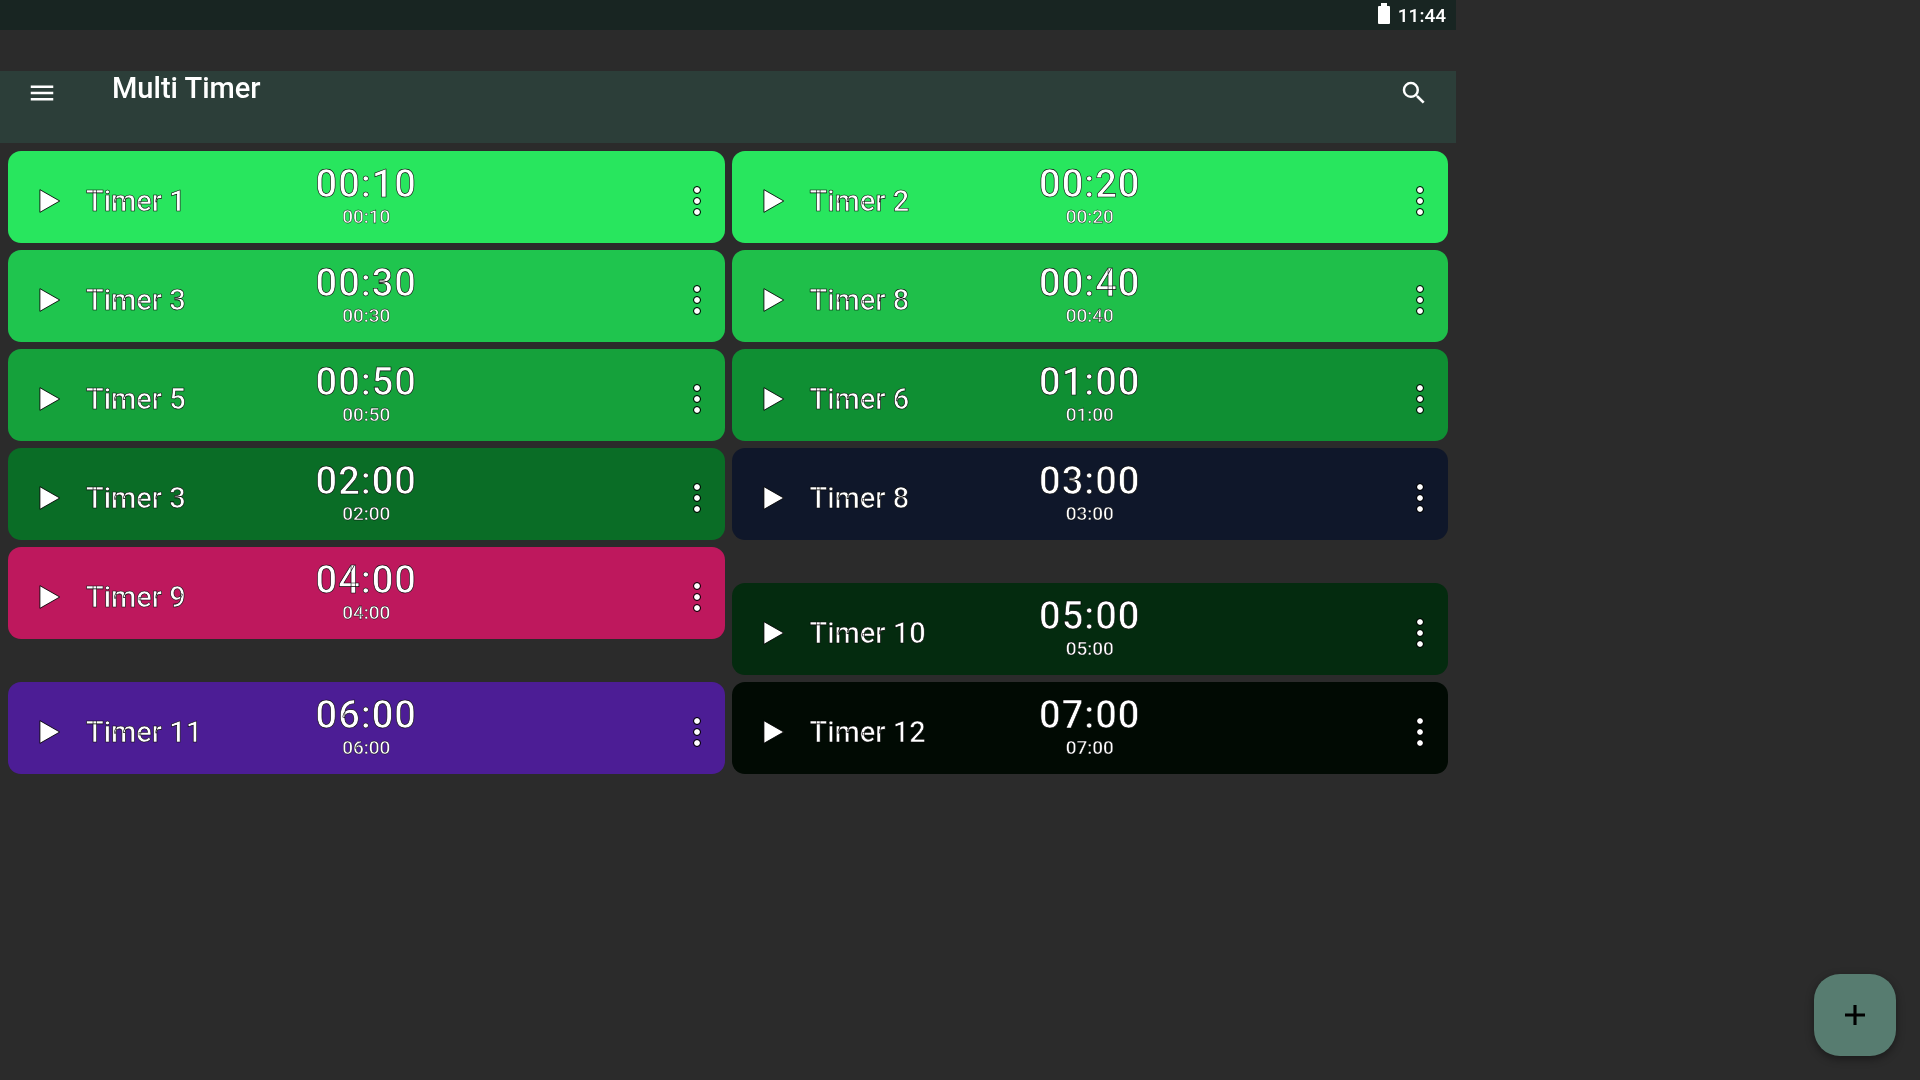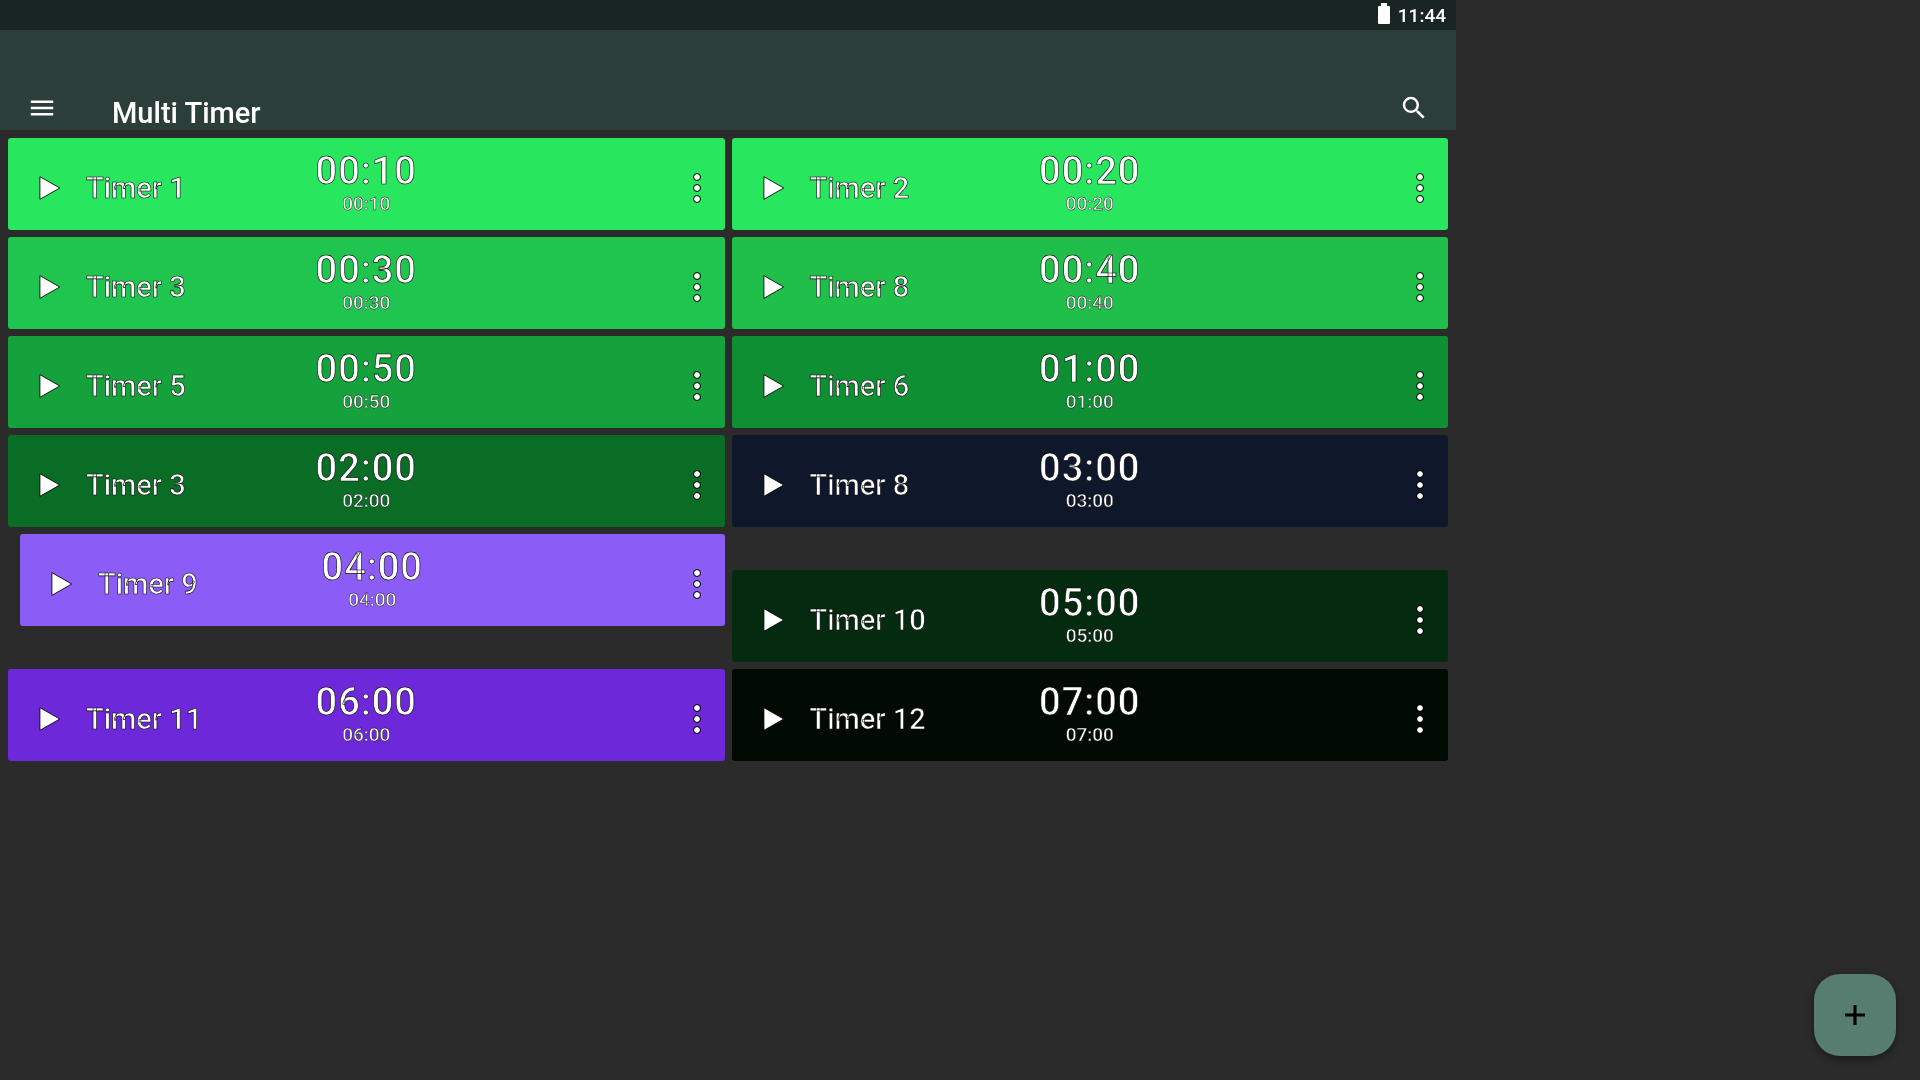--- a/index.html
+++ b/index.html
@@ -1,26 +1,26 @@
 <!DOCTYPE html>
 <html><head>
 <meta charset="utf-8">
 <style>
 * { margin:0; padding:0; box-sizing:border-box; }
 html,body { width:1456px; height:816px; overflow:hidden; font-family:Roboto,Arial,sans-serif; background:#2b2b2b; }
 .statusbar { height:30px; background:#182522; color:#fff; display:flex; justify-content:flex-end; align-items:center; font-size:19px; font-weight:500; padding:0 10px; gap:8px; }
 .battery { width:12px; height:18px; background:#fff; border-radius:1px; position:relative; }
 .battery::before { content:""; position:absolute; top:-3px; left:3px; width:6px; height:3px; background:#fff; }
-.appbar { height:100px; background:#2c3e39; display:flex; align-items:flex-end; padding:0 20px; color:#fff; }
+.appbar { height:72px; background:#2c3e39; display:flex; align-items:flex-start; padding:0 20px; color:#fff;margin-top:41px; }
 .appbar .title { font-size:29px; font-weight:500; margin-left:48px; }
 .appbar .spacer { flex:1; }
 .iconbtn { width:44px; height:44px; display:flex; align-items:center; justify-content:center; cursor:pointer; color:#fff; }
 .iconbtn svg { width:30px; height:30px; fill:currentColor; }
 .grid { padding:8px; display:grid; grid-template-columns:1fr 1fr; gap:7px; }
-.card { border-radius:3px; display:flex; align-items:center; padding:8px 14px 0 14px; height:92px; position:relative; color:#fff; }
+.card { border-radius:13px; display:flex; align-items:center; padding:8px 14px 0 14px; height:92px; position:relative; color:#fff; }
 .play { width:50px; display:flex; align-items:center; justify-content:center; cursor:pointer; }
 .play svg { width:34px; height:34px; fill:#fff; stroke:#000; stroke-width:0.6; }
 .name { font-size:29px; font-weight:500; margin-left:14px; -webkit-text-stroke:0.6px #000; }
 .times { position:absolute; left:50%; transform:translateX(-50%); text-align:center; top:14px; }
 .big { font-size:38px; font-weight:500; -webkit-text-stroke:0.6px #000; line-height:1; letter-spacing:1px; }
 .small { font-size:19px; font-weight:500; margin-top:2px; -webkit-text-stroke:0.4px #000; }
 .more { width:28px; display:flex; flex-direction:column; align-items:center; gap:5px; cursor:pointer; margin-left:auto; }
 .more span { width:6px; height:6px; border-radius:50%; background:#fff; outline:0.5px solid #000; }
 .fab { position:absolute; right:24px; bottom:24px; width:82px; height:82px; border-radius:26px; background:#577c70; display:flex; align-items:center; justify-content:center; cursor:pointer; box-shadow:0 3px 8px rgba(0,0,0,.4); }
 .fab svg { width:30px; height:30px; stroke:#000; stroke-width:2.5; fill:none; }
@@ -178,21 +178,21 @@
       <div class="times">
         <div class="big">03:00</div>
         <div class="small">03:00</div>
       </div>
       <div class="more">
         <span></span>
         <span></span>
         <span></span>
       </div>
     </div>
-    <div class="card" style="background: #8b5cf6; margin-left: 12px;">
+    <div class="card" style="background: #be185d;">
       <div class="play">
         <svg viewBox="0 0 24 24">
           <path d="M7 4l14 8-14 8z"></path>
         </svg>
       </div>
       <div class="name">Timer 9</div>
       <div class="times">
         <div class="big">04:00</div>
         <div class="small">04:00</div>
       </div>
@@ -212,21 +212,21 @@
       <div class="times">
         <div class="big">05:00</div>
         <div class="small">05:00</div>
       </div>
       <div class="more">
         <span></span>
         <span></span>
         <span></span>
       </div>
     </div>
-    <div class="card" style="background: #6d28d9;">
+    <div class="card" style="background: #4c1d95;">
       <div class="play">
         <svg viewBox="0 0 24 24">
           <path d="M7 4l14 8-14 8z"></path>
         </svg>
       </div>
       <div class="name">Timer 11</div>
       <div class="times">
         <div class="big">06:00</div>
         <div class="small">06:00</div>
       </div>

